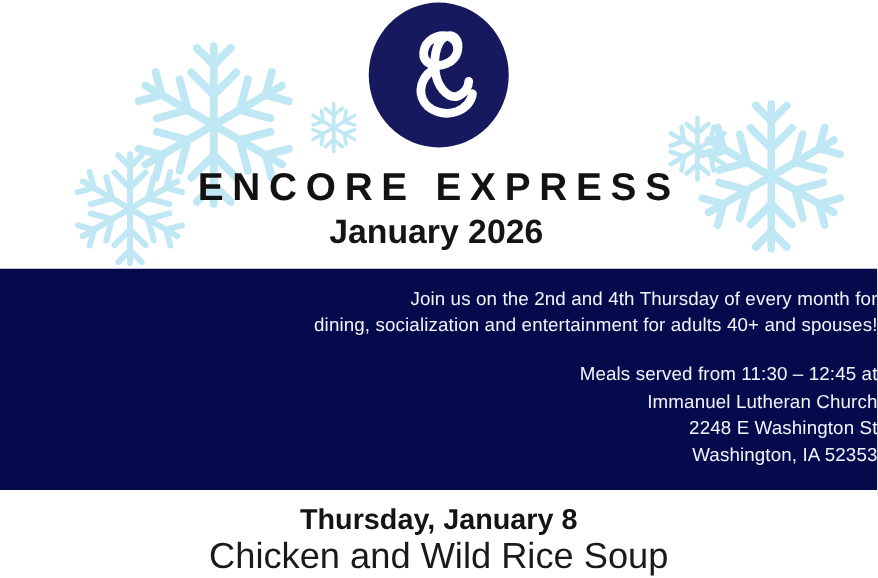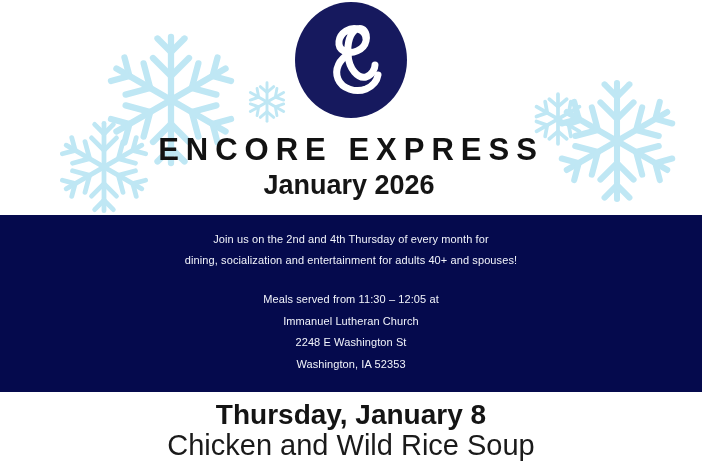--- a/index.html
+++ b/index.html
@@ -90,24 +90,25 @@
     top: 215px;
     width: 702px;
     height: 177px;
     background: #050a4d;
     color: #f2f4fb;
     text-align: center;
     box-sizing: border-box;
     padding-top: 14px;
   }
   .banner-line {
-    font-size: 11px;
+    font-size: 15px;
     line-height: 21px;
     letter-spacing: 0.1px;
     white-space: nowrap;
+    text-align: right;
   }
   .banner-venue {
     margin-top: 18px;
   }
   .banner-venue .banner-line {
     line-height: 21.5px;
   }
 
   
   .footer {
@@ -115,21 +116,21 @@
     left: 0;
     top: 392px;
     width: 702px;
     height: 70px;
     background: #ffffff;
     text-align: center;
     box-sizing: border-box;
     padding-top: 8px;
   }
   .event-date {
-    font-size: 28px;
+    font-size: 23px;
     font-weight: bold;
     color: #141414;
     line-height: 30px;
     white-space: nowrap;
   }
   .event-meal {
     font-size: 29px;
     font-weight: normal;
     color: #1a1a1a;
     line-height: 30px;
@@ -331,21 +332,21 @@
     <div class="brand-title">ENCORE EXPRESS</div>
     <div class="brand-month">January 2026</div>
   </div>
 
   <div class="banner">
     <div>
       <div class="banner-line">Join us on the 2nd and 4th Thursday of every month for</div>
       <div class="banner-line">dining, socialization and entertainment for adults 40+ and spouses!</div>
     </div>
     <div class="banner-venue">
-      <div class="banner-line">Meals served from 11:30 – 12:05 at</div>
+      <div class="banner-line">Meals served from 11:30 – 12:45 at</div>
       <div class="banner-line">Immanuel Lutheran Church</div>
       <div class="banner-line">2248 E Washington St</div>
       <div class="banner-line">Washington, IA 52353</div>
     </div>
   </div>
 
   <div class="footer">
     <div class="event-date">Thursday, January 8</div>
     <div class="event-meal">Chicken and Wild Rice Soup</div>
   </div>

